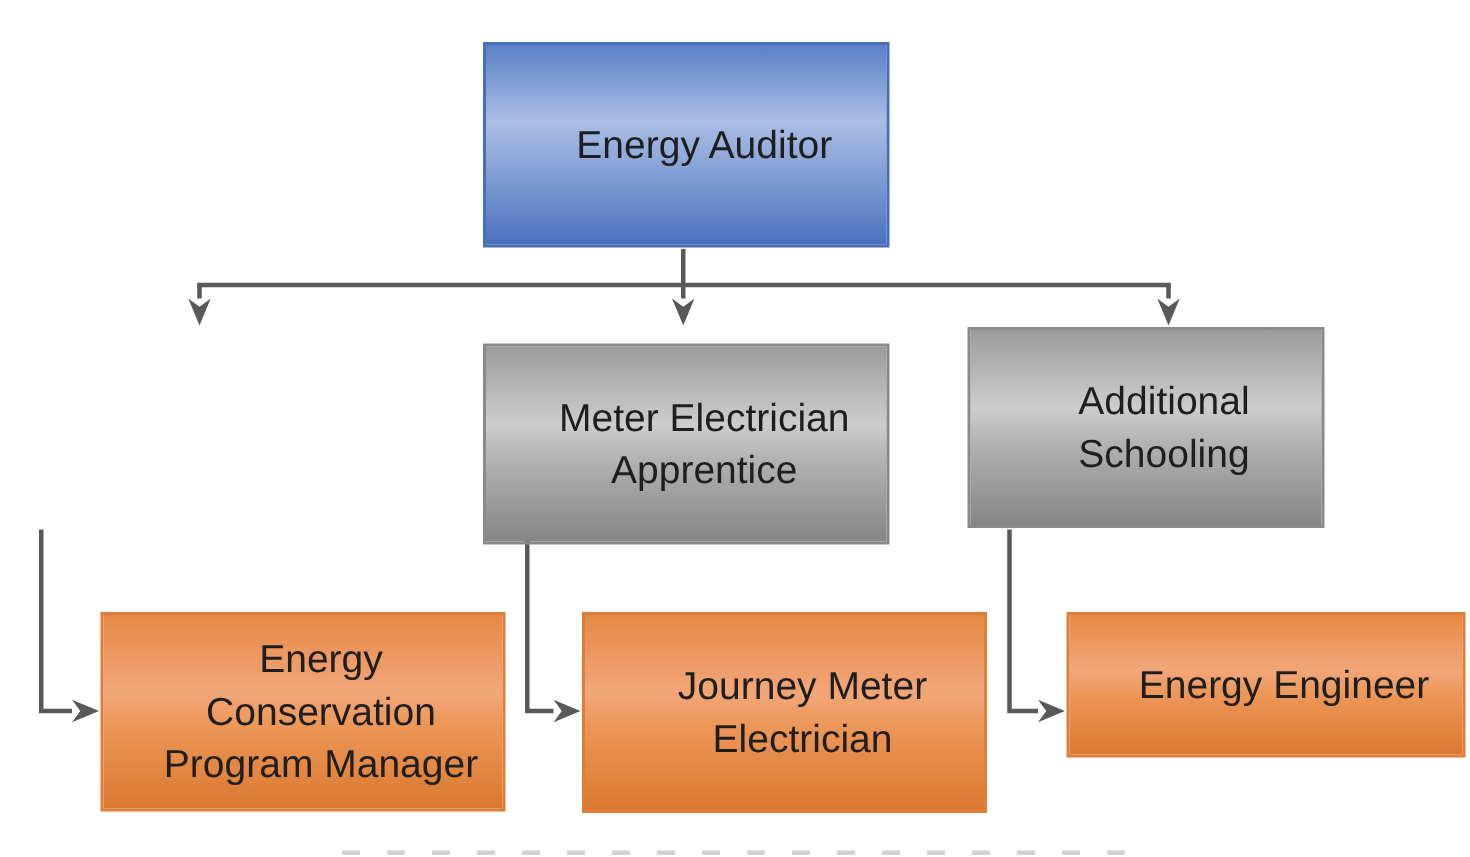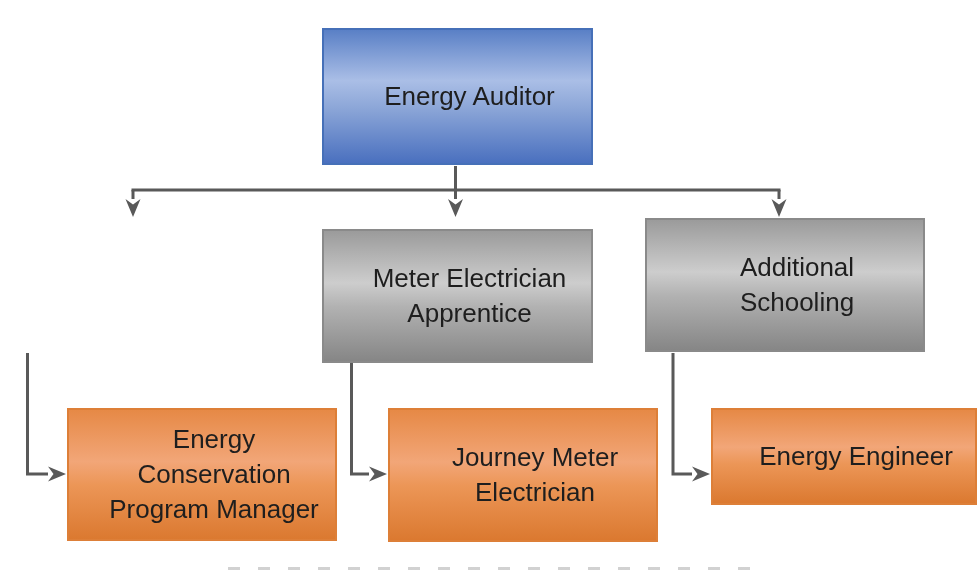--- a/index.html
+++ b/index.html
@@ -68,21 +68,21 @@
   </svg>
 
   <div class="node blue" style="left:322px;top:28px;width:271px;height:137px;">
     <span class="label">Energy Auditor</span>
   </div>
 
   <div class="node gray" style="left:322px;top:218px;width:271px;height:134px;margin-top:11px;">
     <span class="label">Meter Electrician
 Apprentice</span>
   </div>
-  <div class="node gray align-left" style="left:645px;top:218px;width:280px;height:134px;">
+  <div class="node gray align-left" style="left:645px;top:218px;width:238px;height:134px;">
     <span class="label">Additional
 Schooling</span>
   </div>
 
   <div class="node orange" style="left:388px;top:408px;width:270px;height:134px;">
     <span class="label">Journey Meter
 Electrician</span>
   </div>
   <div class="node orange" style="left:67px;top:408px;width:270px;height:133px;">
     <span class="label">Energy

